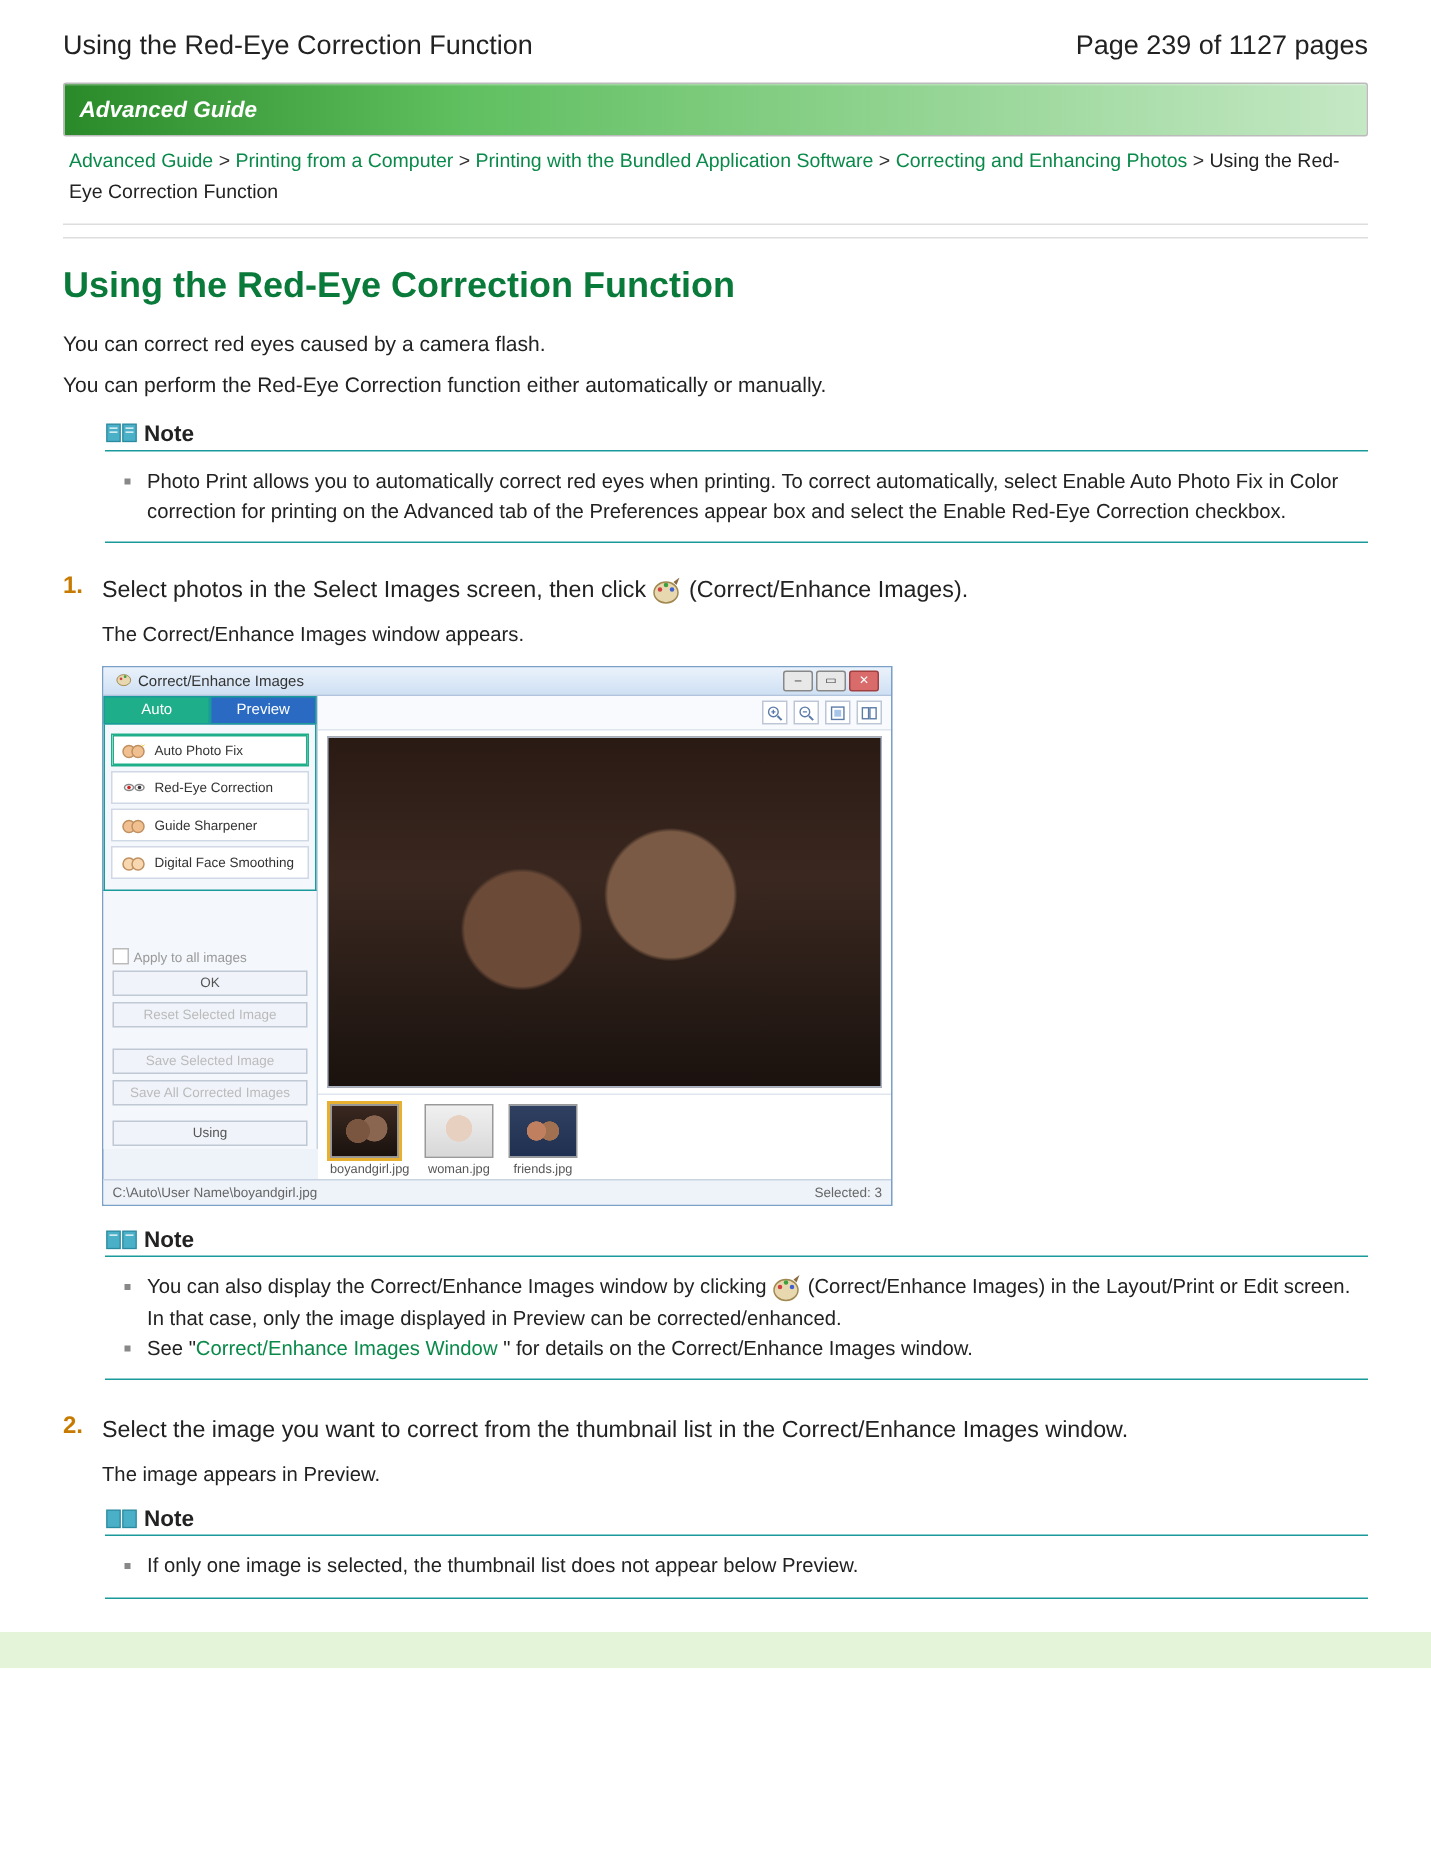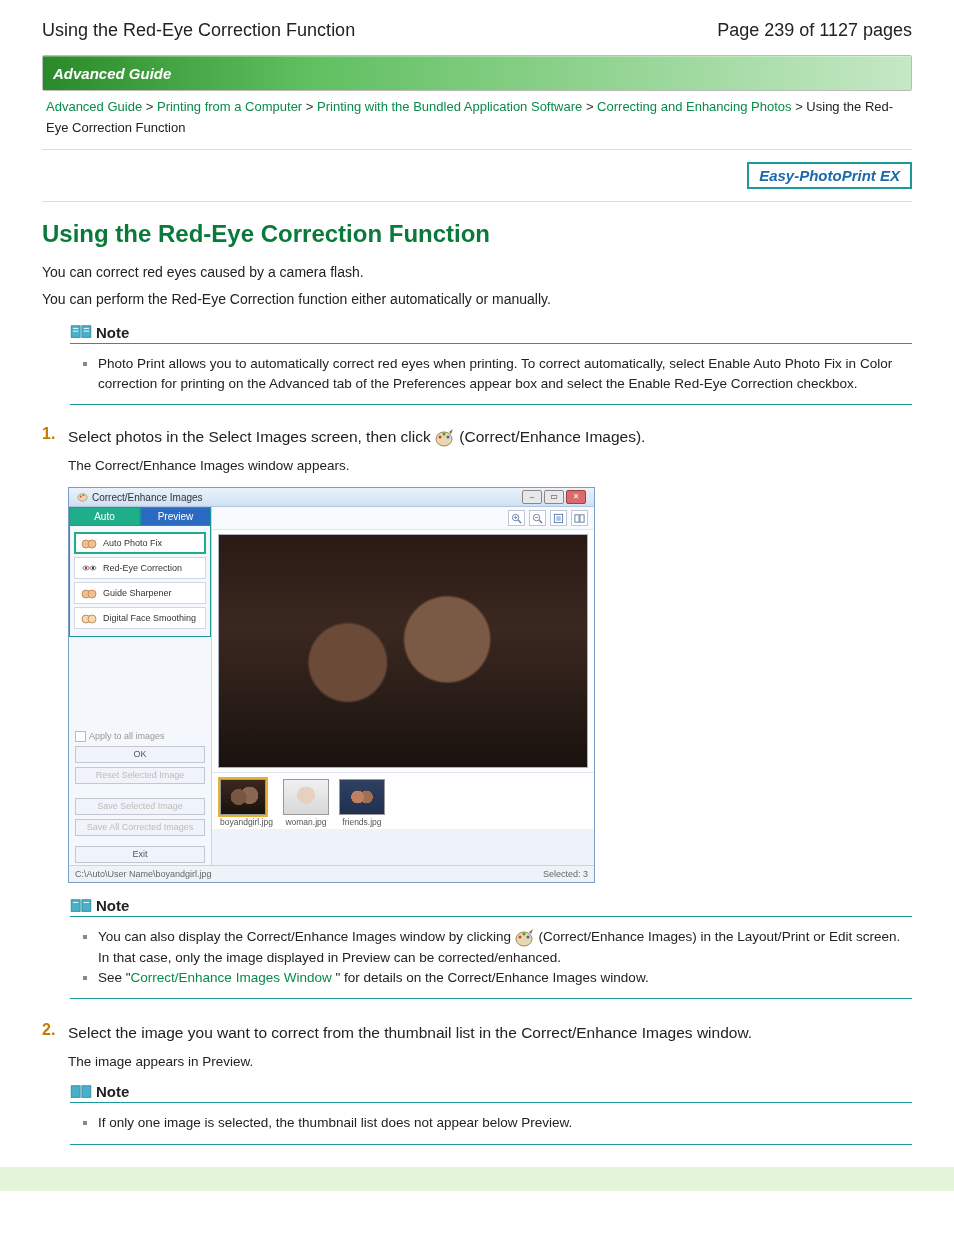--- a/index.html
+++ b/index.html
@@ -40,21 +40,21 @@
   .toolbar-row{display:flex;align-items:flex-start}
   .lpanel{width:142px;background:#f4f7fb;border-right:1px solid #c8d4e2;display:flex;flex-direction:column}
   .tabs{display:flex}
   .tab{flex:1;text-align:center;padding:3px 0;font-size:10px;border:1px solid #1a9a9a;cursor:default}
   .tab.auto{background:#1fae8a;color:#fff}
   .tab.manual{background:#2a6ac2;color:#fff}
   .optlist{padding:6px 4px 4px;border:1px solid #1a9a9a;border-top:none;margin:0 0 4px}
   .opt{display:flex;align-items:center;border:1px solid #cfd8e4;background:#fff;margin-bottom:3px;padding:3px 4px;font-size:9px}
   .opt .oi{width:20px;height:14px;margin-right:4px;display:inline-flex;align-items:center;justify-content:center}
   .opt.sel{border:1px solid #1fae8a;box-shadow:0 0 0 1px #1fae8a inset}
-  .lpanel .chk{font-size:9px;color:#999;padding:2px 6px;display:flex;gap:3px;margin-top:88px}
+  .lpanel .chk{font-size:9px;color:#999;padding:2px 6px;display:flex;align-items:center;gap:3px;margin-top:32px}
   .lbtn{margin:2px 6px;border:1px solid #c0c8d4;background:#f0f4fa;height:15px;font-size:9px;text-align:center;line-height:15px;color:#555}
   .lbtn.dis{color:#bbb}
   .rpanel{flex:1;background:#fff;display:flex;flex-direction:column}
   .rtool{height:18px;display:flex;justify-content:flex-end;align-items:center;gap:4px;padding:2px 6px;background:#f8fafe;border-bottom:1px solid #e0e6ef}
   .rtool .ti{width:15px;height:14px;border:1px solid #bcc6d6;background:#fff;display:inline-flex;align-items:center;justify-content:center;font-size:9px}
   .preview{margin:4px 6px;height:232px;background:#555;border:1px solid #aab4c4;display:flex;align-items:center;justify-content:center;overflow:hidden}
   .thumbs{display:flex;gap:10px;padding:6px 8px 2px;background:#fff;border-top:1px solid #e0e6ef}
   .thumb{text-align:center;font-size:8.5px;color:#555}
   .thumb .tb{width:44px;height:34px;background:#777;border:1px solid #999;margin-bottom:2px}
   .thumb.sel .tb{outline:2px solid #e8b030}
@@ -87,23 +87,20 @@
     <a href="#">Printing from a Computer</a>
     <span class="sep"> &gt; </span>
     <a href="#">Printing with the Bundled Application Software</a>
     <span class="sep"> &gt; </span>
     <a href="#">Correcting and Enhancing Photos</a>
     <span class="sep"> &gt; </span>
     <span>Using the Red-Eye Correction Function</span>
   </div>
   <hr class="hr">
 
-  <div class="badge-wrap">
-    <div class="badge">Easy-PhotoPrint EX</div>
-  </div>
   <hr class="hr">
 
   <div class="h1">Using the Red-Eye Correction Function</div>
   <p class="para">You can correct red eyes caused by a camera flash.</p>
   <p class="para">You can perform the Red-Eye Correction function either automatically or manually.</p>
 
   <div class="notebox">
     <div class="note-title">
       <span class="ico">
         <svg viewBox="0 0 24 18" width="22" height="16">
@@ -210,21 +207,21 @@
             <div class="chk">
               <span style="width:9px;height:9px;border:1px solid #bbb;background:#fff;display:inline-block"></span>
               <span>Apply to all images</span>
             </div>
             <div class="lbtn">OK</div>
             <div class="lbtn dis">Reset Selected Image</div>
             <div style="height:10px"></div>
             <div class="lbtn dis">Save Selected Image</div>
             <div class="lbtn dis">Save All Corrected Images</div>
             <div style="height:6px"></div>
-            <div class="lbtn">Exit</div>
+            <div class="lbtn">Using</div>
           </div>
           <div class="rpanel">
             <div class="rtool">
               <span class="ti">
                   <svg viewBox="0 0 12 12" width="11" height="11">
                     <circle cx="5" cy="5" r="3.5" fill="none" stroke="#5a7aa8"></circle>
                     <line x1="8" y1="8" x2="11" y2="11" stroke="#5a7aa8" stroke-width="1.5"></line>
                     <line x1="5" y1="3.5" x2="5" y2="6.5" stroke="#5a7aa8"></line>
                     <line x1="3.5" y1="5" x2="6.5" y2="5" stroke="#5a7aa8"></line>
                   </svg>

